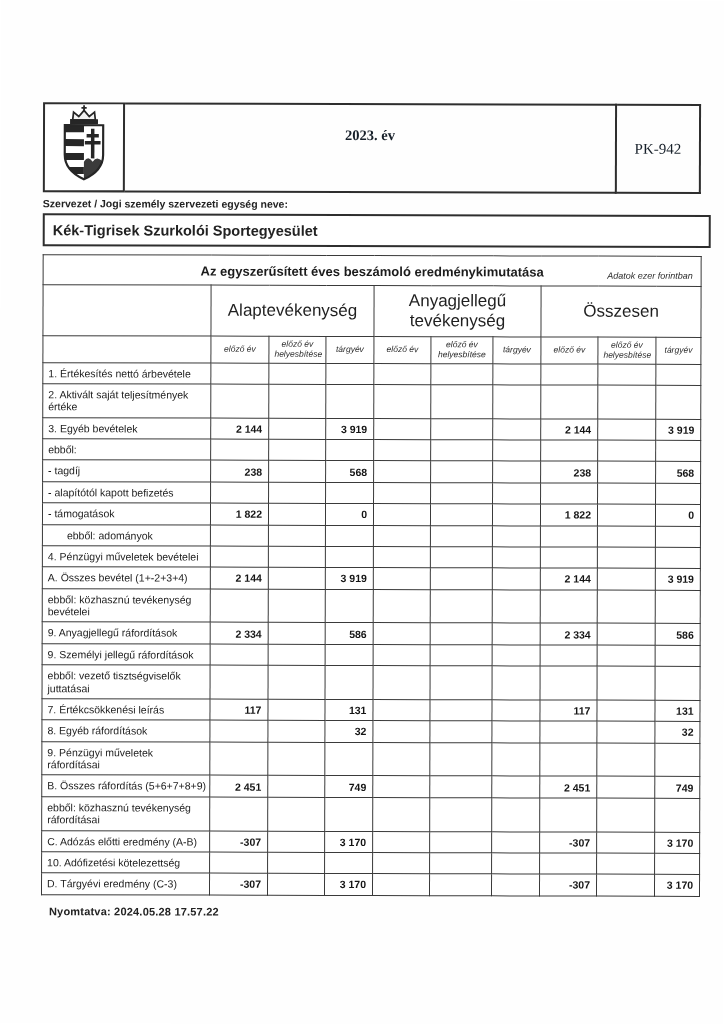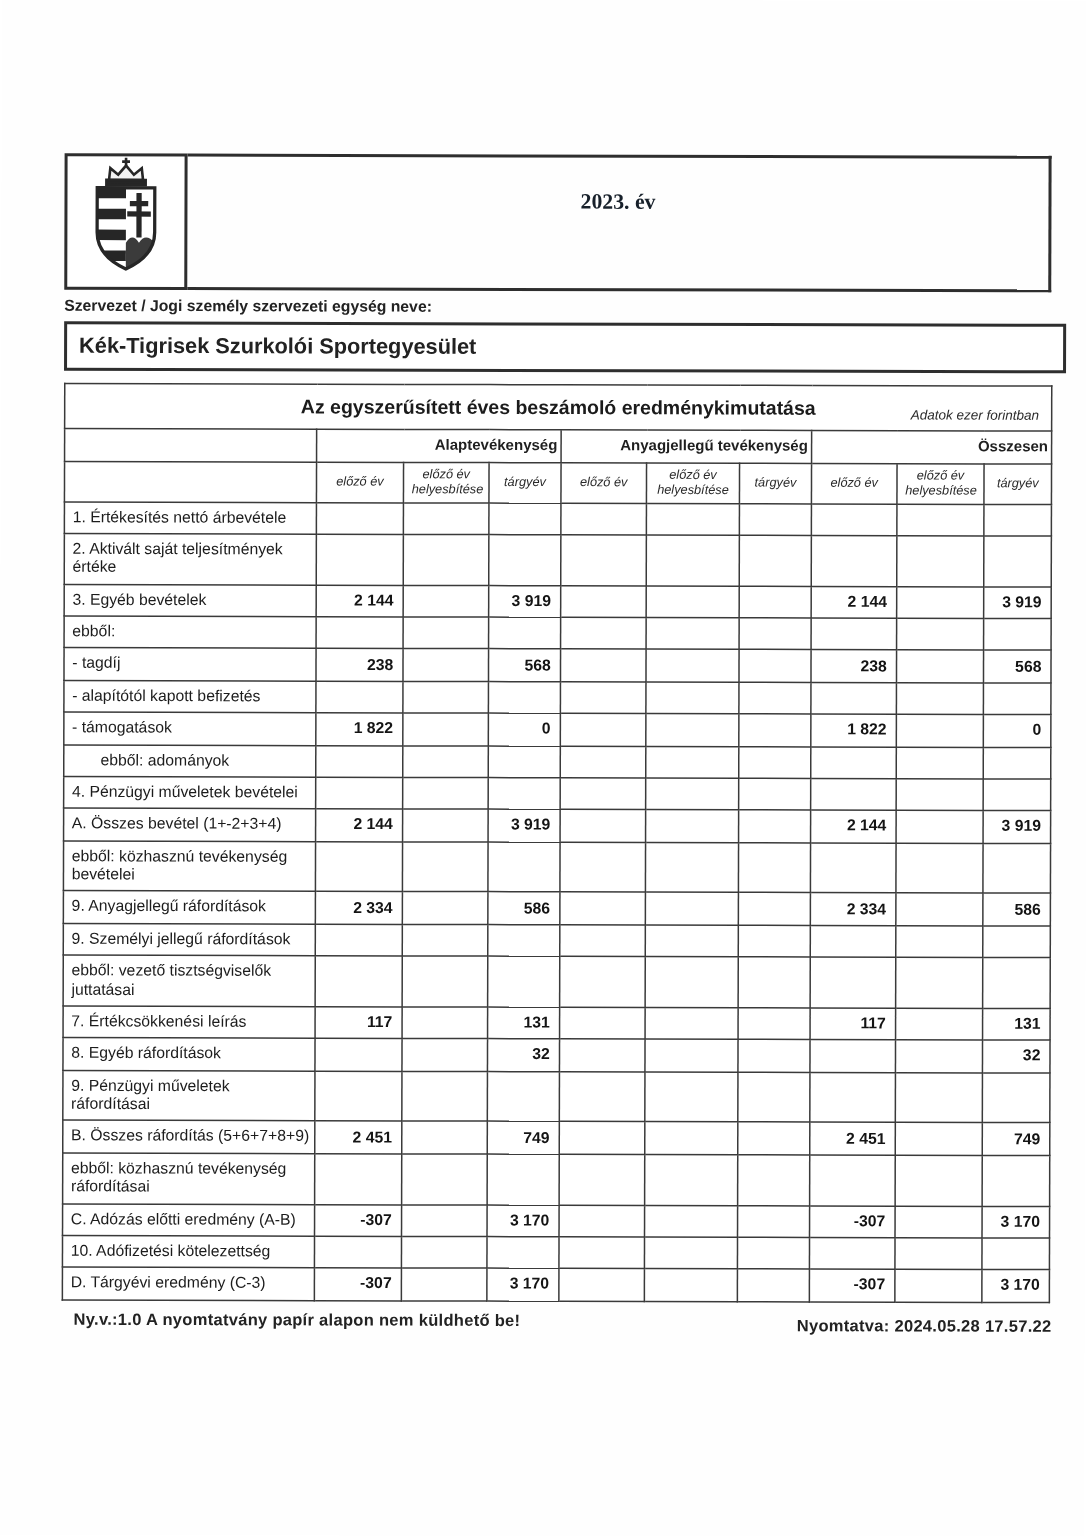--- a/index.html
+++ b/index.html
@@ -58,21 +58,21 @@
   table.results th, table.results td{
     border:1.2px solid #3a3a3a; vertical-align:middle;
   }
   .titlecell{ padding:6px 6px 5px; }
   .titleflex{ position:relative; text-align:center; }
   .tbl-title{ font-weight:bold; font-size:13px; color:#1b1b1b;margin-top:44px; }
   .units{
     position:absolute; right:2px; bottom:0;
     font-style:italic; font-weight:normal; font-size:9px; color:#2b2b2b;
   }
-  th.group{ font-weight:bold; font-size:10px; padding:5px 2px; color:#1f1f1f;text-align:right; }
+  th.group{ font-weight:normal; font-size:17px; padding:5px 2px; color:#1f1f1f; }
   th.sub{
     font-weight:normal; font-style:italic; font-size:8.5px;
     line-height:1.15; padding:3px 5px; color:#2a2a2a;
   }
   th.empty{ background:#fff; }
   td.lbl{ font-size:10.5px; line-height:1.18; padding:4px 3px 4px 5px; color:#1c1c1c; }
   td.lbl.ind{ padding-left:24px; }
   td.val{
     font-size:10.5px; font-weight:bold; text-align:right;
     padding:4px 6px 4px 2px; color:#141414;
@@ -116,20 +116,23 @@
                 <rect x="33" y="42" width="18" height="4"></rect>
                 <path d="M32 66 q5 -8 10 0 q5 -8 12 0 L54 86 H32 Z" opacity="0.9"></path>
               </g>
             </g>
             <path d="M10 24 H54 V58 Q54 76 32 86 Q10 76 10 58 Z" fill="none" stroke="#262626" stroke-width="2.5"></path>
           </svg>
         </span>
       </div>
       <div class="title-box">
         <div class="year">2023. év</div>
+      </div>
+      <div class="pk-box">
+        <span>PK-942</span>
       </div>
     </div>
 
     <div class="org-label">Szervezet / Jogi személy szervezeti egység neve:</div>
     <div class="org-box">
       <span>Kék-Tigrisek Szurkolói Sportegyesület</span>
     </div>
 
     <table class="results">
       <colgroup>
@@ -434,18 +437,17 @@
             <td class="val"></td>
             <td class="val"></td>
             <td class="val">-307</td>
             <td class="val"></td>
             <td class="val">3 170</td>
           </tr>
         </tbody>
     </table>
 
     <div class="footer-row">
-      <span>Ny.v.:1.0 A nyomtatvány papír alapon nem küldhető be!</span>
       <span class="right">Nyomtatva: 2024.05.28 17.57.22</span>
     </div>
 
   </div>
 </div>
 
 </body></html>

